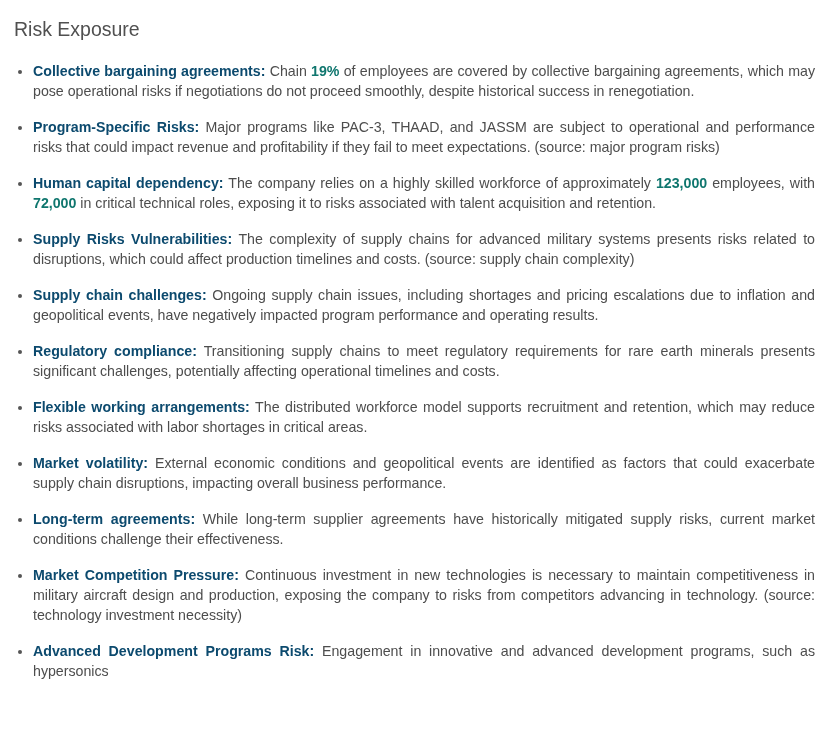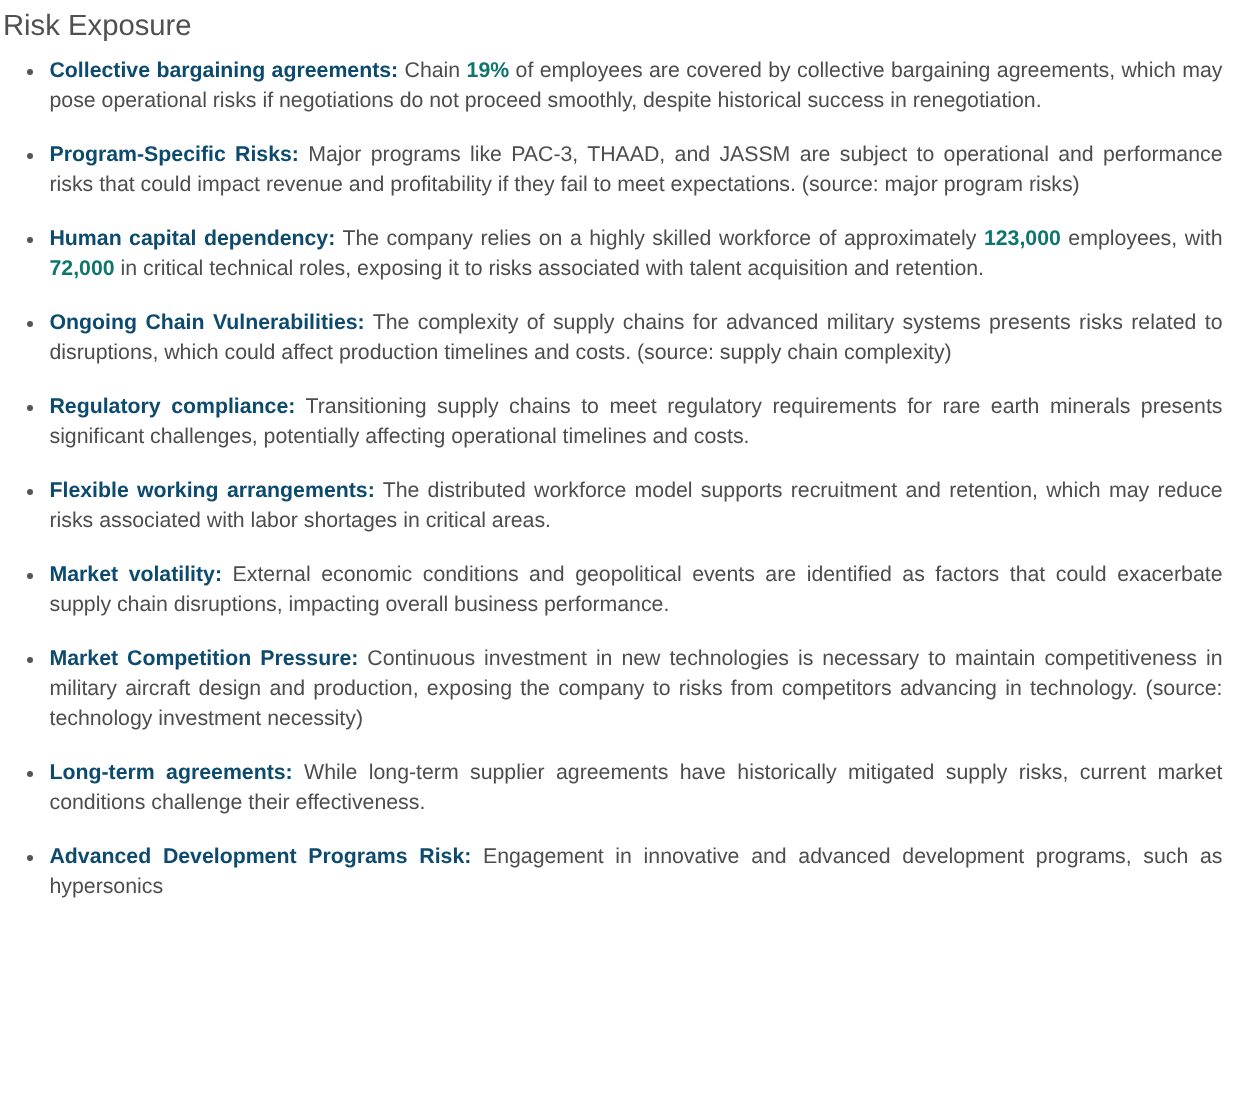--- a/index.html
+++ b/index.html
@@ -15,21 +15,21 @@
       color: #4a4a4a;
     }
     .section {
       position: relative;
       padding: 0 0 0 2px;
     }
     .title {
       font-size: 19.5px;
       font-weight: normal;
       color: #505050;
-      margin: 0;
+      margin: 12px;
       padding-top: 5px;
       line-height: 24px;
       height: 32px;
     }
     ul.risk-list {
       list-style: none;
       margin: 0;
       padding: 0 15px 0 31px;
     }
     ul.risk-list li {
@@ -61,21 +61,22 @@
   </style>
 </head>
 <body>
 
 <div class="section">
   <h2 class="title">Risk Exposure</h2>
   <ul class="risk-list" id="risk-list">
       <li><span></span><span class="label">Collective bargaining agreements:</span><span> Chain </span><span class="hl">19%</span><span> of employees are covered by collective bargaining agreements, which may pose operational risks if negotiations do not proceed smoothly, despite historical success in renegotiation.</span></li>
       <li><span></span><span class="label">Program-Specific Risks:</span><span> Major programs like PAC-3, THAAD, and JASSM are subject to operational and performance risks that could impact revenue and profitability if they fail to meet expectations. (source: major program risks)</span></li>
       <li><span></span><span class="label">Human capital dependency:</span><span> The company relies on a highly skilled workforce of approximately </span><span class="hl">123,000</span><span> employees, with </span><span class="hl">72,000</span><span> in critical technical roles, exposing it to risks associated with talent acquisition and retention.</span></li>
-      <li><span></span><span class="label">Ongoing Chain Vulnerabilities:</span><span> The complexity of supply chains for advanced military systems presents risks related to disruptions, which could affect production timelines and costs. (source: supply chain complexity)</span></li>
+      <li><span></span><span class="label">Supply Risks Vulnerabilities:</span><span> The complexity of supply chains for advanced military systems presents risks related to disruptions, which could affect production timelines and costs. (source: supply chain complexity)</span></li>
+      <li><span></span><span class="label">Supply chain challenges:</span><span> Ongoing supply chain issues, including shortages and pricing escalations due to inflation and geopolitical events, have negatively impacted program performance and operating results.</span></li>
       <li><span></span><span class="label">Regulatory compliance:</span><span> Transitioning supply chains to meet regulatory requirements for rare earth minerals presents significant challenges, potentially affecting operational timelines and costs.</span></li>
       <li><span></span><span class="label">Flexible working arrangements:</span><span> The distributed workforce model supports recruitment and retention, which may reduce risks associated with labor shortages in critical areas.</span></li>
       <li><span></span><span class="label">Market volatility:</span><span> External economic conditions and geopolitical events are identified as factors that could exacerbate supply chain disruptions, impacting overall business performance.</span></li>
+      <li><span></span><span class="label">Long-term agreements:</span><span> While long-term supplier agreements have historically mitigated supply risks, current market conditions challenge their effectiveness.</span></li>
       <li><span></span><span class="label">Market Competition Pressure:</span><span> Continuous investment in new technologies is necessary to maintain competitiveness in military aircraft design and production, exposing the company to risks from competitors advancing in technology. (source: technology investment necessity)</span></li>
-      <li><span></span><span class="label">Long-term agreements:</span><span> While long-term supplier agreements have historically mitigated supply risks, current market conditions challenge their effectiveness.</span></li>
       <li><span></span><span class="label">Advanced Development Programs Risk:</span><span> Engagement in innovative and advanced development programs, such as hypersonics</span></li>
     </ul>
 </div>
 
 </body></html>

